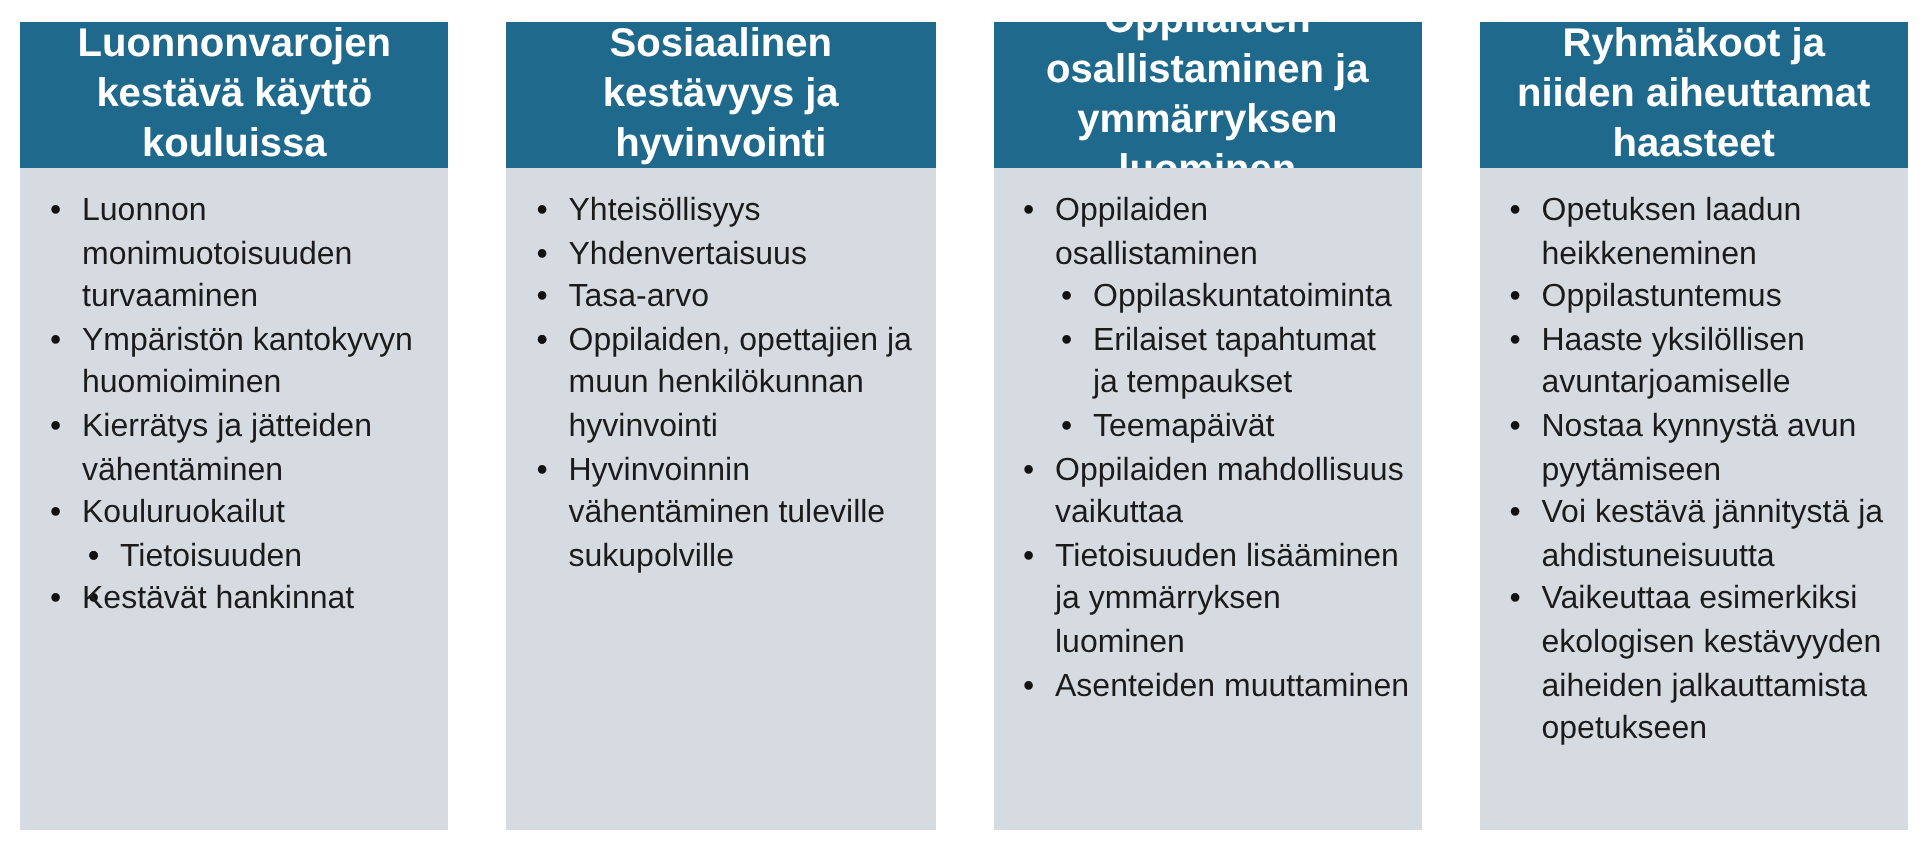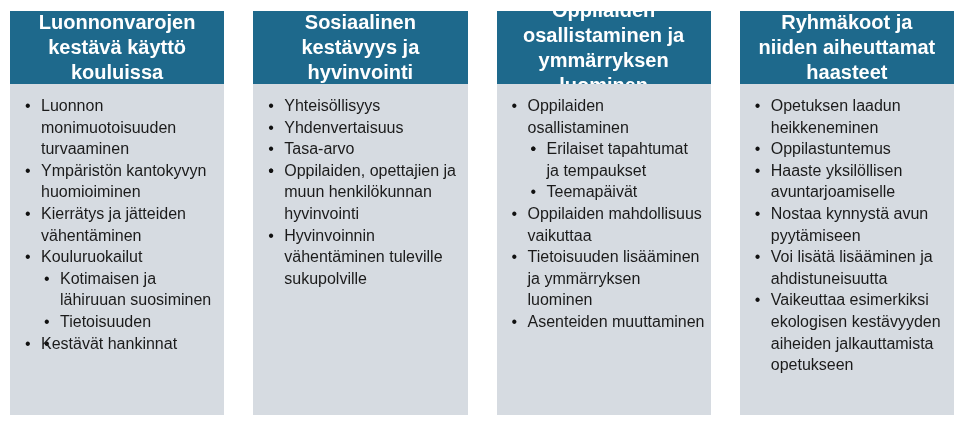--- a/index.html
+++ b/index.html
@@ -76,21 +76,21 @@
     <section class="card">
       <header class="card-header">
         <h2 class="card-title">Luonnonvarojen kestävä käyttö kouluissa</h2>
       </header>
       <div class="card-body">
         <ul class="bullet-list">
           <li class="item lvl1"><span class="bullet">•</span><span class="item-text">Luonnon monimuotoisuuden turvaaminen</span></li>
           <li class="item lvl1"><span class="bullet">•</span><span class="item-text">Ympäristön kantokyvyn huomioiminen</span></li>
           <li class="item lvl1"><span class="bullet">•</span><span class="item-text">Kierrätys ja jätteiden vähentäminen</span></li>
           <li class="item lvl1"><span class="bullet">•</span><span class="item-text">Kouluruokailut</span></li>
-          <li class="item lvl2"><span class="bullet">•</span><span class="item-text">Kotimaisen ja lähiruuan suosiminen</span></li>
+          <li class="item lvl2"><span class="bullet">•</span></li>
           <li class="item lvl2"><span class="bullet">•</span><span class="item-text">Tietoisuuden</span></li>
           <li class="item lvl2"><span class="bullet">•</span></li>
           <li class="item lvl1"><span class="bullet">•</span><span class="item-text">Kestävät hankinnat</span></li>
         </ul>
       </div>
     </section>
     <section class="card">
       <header class="card-header">
         <h2 class="card-title">Sosiaalinen kestävyys ja hyvinvointi</h2>
       </header>
@@ -105,37 +105,37 @@
         </ul>
       </div>
     </section>
     <section class="card">
       <header class="card-header">
         <h2 class="card-title">Oppilaiden osallistaminen ja ymmärryksen luominen</h2>
       </header>
       <div class="card-body">
         <ul class="bullet-list">
           <li class="item lvl1"><span class="bullet">•</span><span class="item-text">Oppilaiden osallistaminen</span></li>
-          <li class="item lvl2"><span class="bullet">•</span></li>
+          <li class="item lvl2"><span class="bullet">•</span><span class="item-text">Oppilaskuntatoiminta</span></li>
           <li class="item lvl2"><span class="bullet">•</span><span class="item-text">Erilaiset tapahtumat ja tempaukset</span></li>
           <li class="item lvl2"><span class="bullet">•</span><span class="item-text">Teemapäivät</span></li>
           <li class="item lvl1"><span class="bullet">•</span><span class="item-text">Oppilaiden mahdollisuus vaikuttaa</span></li>
           <li class="item lvl1"><span class="bullet">•</span><span class="item-text">Tietoisuuden lisääminen ja ymmärryksen luominen</span></li>
           <li class="item lvl1"><span class="bullet">•</span><span class="item-text">Asenteiden muuttaminen</span></li>
         </ul>
       </div>
     </section>
     <section class="card">
       <header class="card-header">
         <h2 class="card-title">Ryhmäkoot ja niiden aiheuttamat haasteet</h2>
       </header>
       <div class="card-body">
         <ul class="bullet-list">
           <li class="item lvl1"><span class="bullet">•</span><span class="item-text">Opetuksen laadun heikkeneminen</span></li>
           <li class="item lvl1"><span class="bullet">•</span><span class="item-text">Oppilastuntemus</span></li>
           <li class="item lvl1"><span class="bullet">•</span><span class="item-text">Haaste yksilöllisen avuntarjoamiselle</span></li>
           <li class="item lvl1"><span class="bullet">•</span><span class="item-text">Nostaa kynnystä avun pyytämiseen</span></li>
-          <li class="item lvl1"><span class="bullet">•</span><span class="item-text">Voi lisätä lisääminen ja ahdistuneisuutta</span></li>
+          <li class="item lvl1"><span class="bullet">•</span><span class="item-text">Voi kestävä jännitystä ja ahdistuneisuutta</span></li>
           <li class="item lvl1"><span class="bullet">•</span><span class="item-text">Vaikeuttaa esimerkiksi ekologisen kestävyyden aiheiden jalkauttamista opetukseen</span></li>
         </ul>
       </div>
     </section>
   </div>
 
 </body></html>

